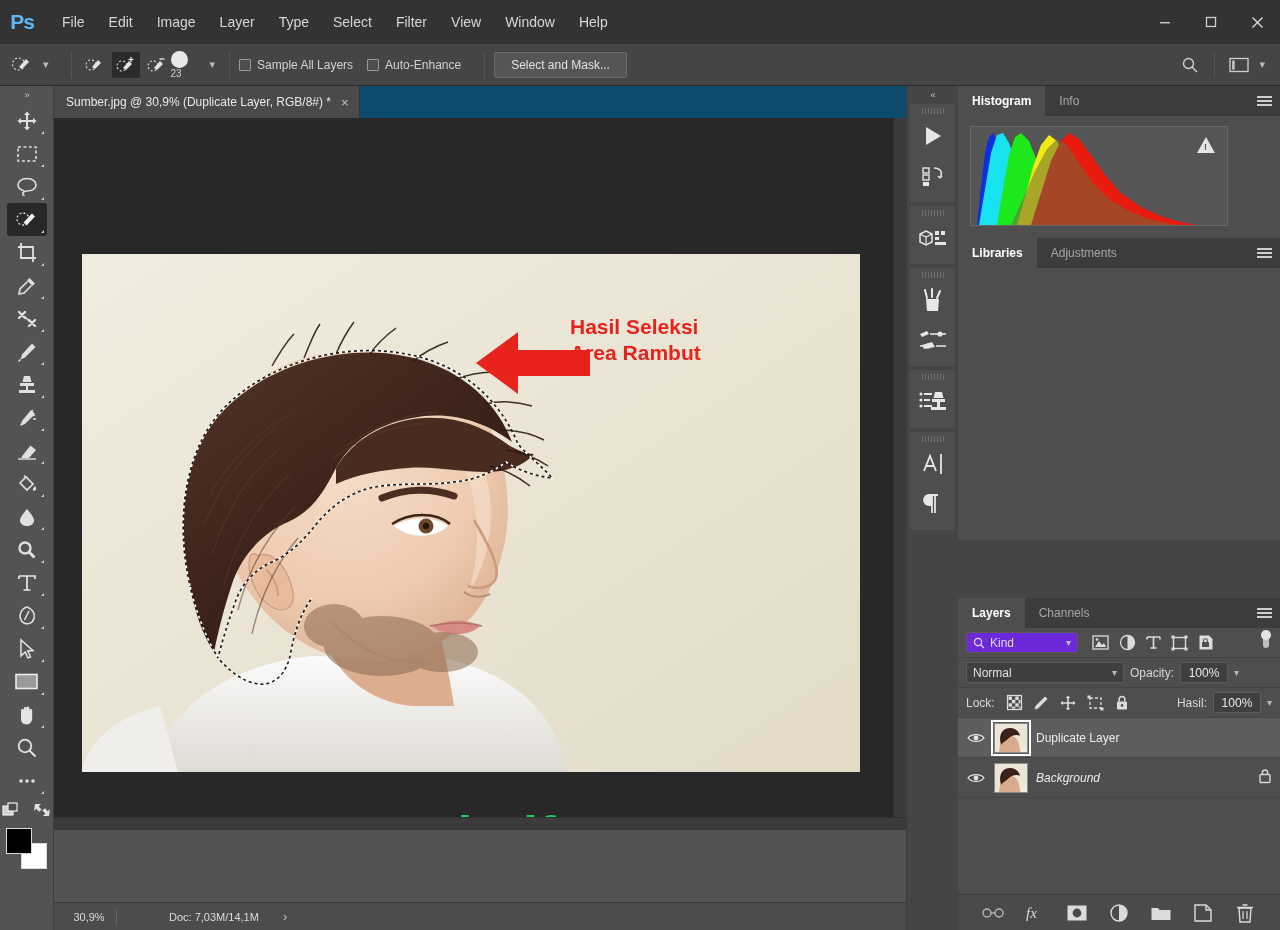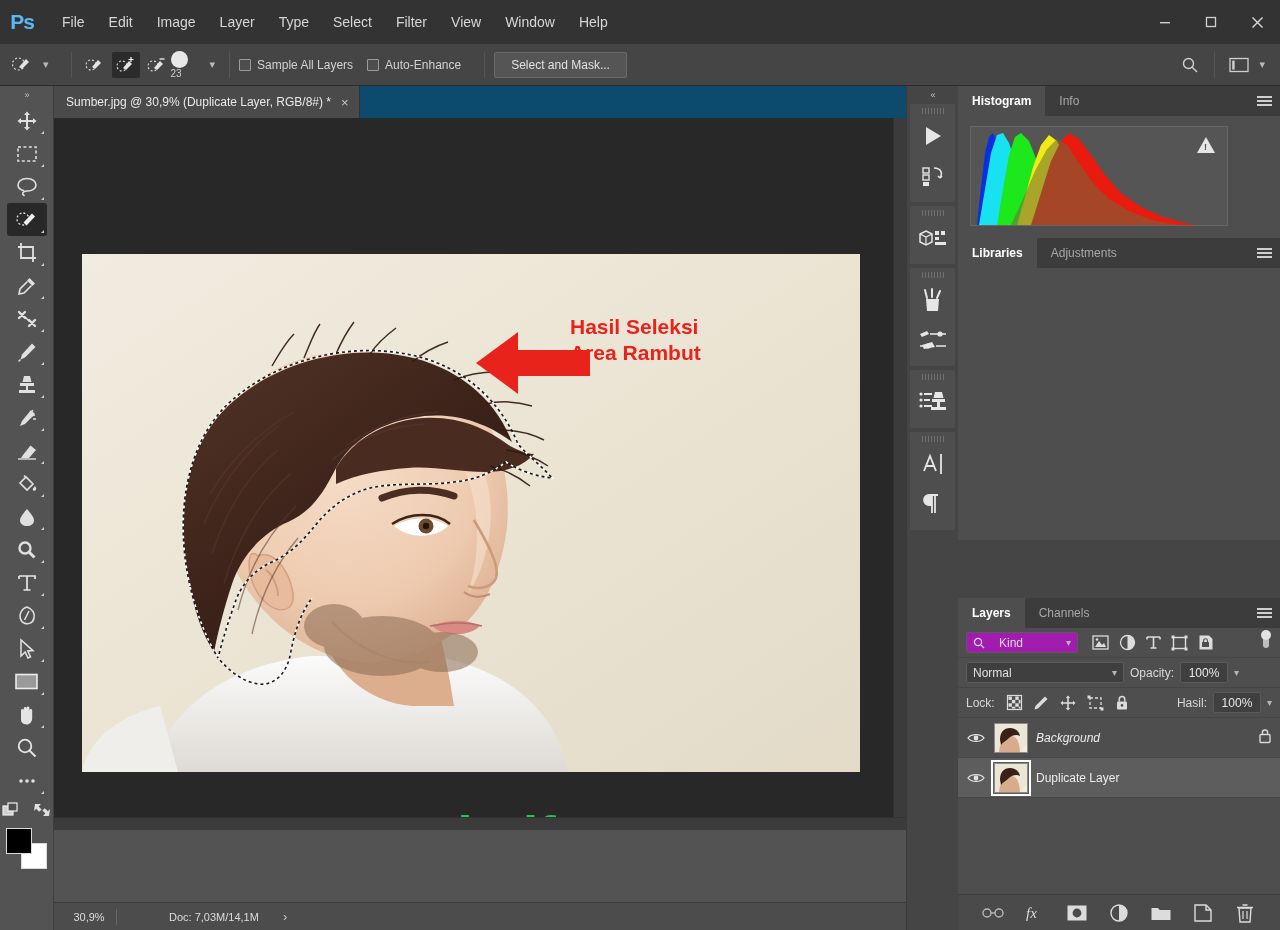--- a/index.html
+++ b/index.html
@@ -162,21 +162,21 @@
     overflow:hidden;
   }
   .warn-tri { position:absolute; right:12px; top:10px; width:0;height:0;
     border-left:9px solid transparent; border-right:9px solid transparent; border-bottom:16px solid #e6e6e6; }
   .warn-tri:after { content:"!"; position:absolute; left:-2px; top:5px; color:#555; font-size:9px; font-weight:bold; }
   .lib-body { height:272px; background:#4e4e4e; }
 
   .layers-panel { position:absolute; left:0; top:512px; width:322px; height:332px; background:#4e4e4e; }
   .lrow { display:flex; align-items:center; height:30px; padding:0 8px; gap:6px; border-bottom:1px solid #454545; }
   .kind-select {
-    display:flex; align-items:center; gap:14px; background:#a21caf; border:1px solid #5b5b5b;
+    display:flex; align-items:center; gap:5px; background:#6d28d9; border:1px solid #5b5b5b;
     border-radius:2px; height:21px; padding:0 6px; width:112px; color:#dcdcdc; font-size:12px;
   }
   .kind-select .chev2 { margin-left:auto; font-size:10px; color:#b6b6b6; }
   .filter-icons { display:flex; align-items:center; gap:10px; margin-left:8px; }
   .blend-select {
     display:flex; align-items:center; background:#3f3f3f; border:1px solid #5b5b5b; border-radius:2px;
     height:21px; padding:0 6px; width:158px; color:#e0e0e0; font-size:12px;
   }
   .blend-select .chev2 { margin-left:auto; font-size:10px; color:#b6b6b6; }
   .lbl { font-size:12px; color:#d8d8d8; }
@@ -855,20 +855,38 @@
             <rect x="2" y="6.5" width="10" height="8" rx="1" fill="#dcdcdc"></rect>
             <path d="M4.2 6.5 V4.4 a2.8 2.8 0 0 1 5.6 0 V6.5" fill="none" stroke="#dcdcdc" stroke-width="1.5"></path>
             <circle cx="7" cy="10.4" r="1.3" fill="#4e4e4e"></circle>
           </svg>
         </div>
         <span class="lbl" style="margin-left:auto;">Hasil:</span>
         <div class="numfield">100%</div>
         <span class="chev2" style="color:#b6b6b6;font-size:10px;">▾</span>
       </div>
 
+      <div class="layer-item selected">
+        <span class="eye">
+          <svg width="18" height="12" viewBox="0 0 18 12">
+            <path d="M1 6 C4 1.5 14 1.5 17 6 C14 10.5 4 10.5 1 6 Z" fill="none" stroke="#e2e2e2" stroke-width="1.3"></path>
+            <circle cx="9" cy="6" r="2.4" fill="#e2e2e2"></circle>
+          </svg>
+        </span>
+        <span class="thumb selected-thumb">
+          <svg width="34" height="30" viewBox="0 0 34 30">
+            <rect width="34" height="30" fill="#ece6d7"></rect>
+            <path d="M4 30 C4 19 9 12 16 12 C22 12 25 19 25 30 Z" fill="#d9ab8d"></path>
+            <path d="M5 16 C5 8 9 4 15 4 C20 4 24 7 25 12 C22 10 17 11 14 14 C11 17 8 18 6 21 Z" fill="#3a2118"></path>
+            <path d="M26 30 C27 24 30 21 34 21 V30 Z" fill="#f2ece0"></path>
+          </svg>
+        </span>
+        <span class="layer-name">Duplicate Layer</span>
+      </div>
+
       <div class="layer-item">
         <span class="eye">
           <svg width="18" height="12" viewBox="0 0 18 12">
             <path d="M1 6 C4 1.5 14 1.5 17 6 C14 10.5 4 10.5 1 6 Z" fill="none" stroke="#e2e2e2" stroke-width="1.3"></path>
             <circle cx="9" cy="6" r="2.4" fill="#e2e2e2"></circle>
           </svg>
         </span>
         <span class="thumb">
           <svg width="34" height="30" viewBox="0 0 34 30">
             <rect width="34" height="30" fill="#ece6d7"></rect>
@@ -879,38 +897,20 @@
         </span>
         <span class="layer-name italic">Background</span>
         <span class="lock-right">
           <svg width="14" height="16" viewBox="0 0 14 16">
             <rect x="2" y="6.5" width="10" height="8" rx="1" fill="none" stroke="#d8d8d8" stroke-width="1.4"></rect>
             <path d="M4.4 6.5 V4.6 a2.6 2.6 0 0 1 5.2 0 V6.5" fill="none" stroke="#d8d8d8" stroke-width="1.4"></path>
           </svg>
         </span>
       </div>
 
-      <div class="layer-item selected">
-        <span class="eye">
-          <svg width="18" height="12" viewBox="0 0 18 12">
-            <path d="M1 6 C4 1.5 14 1.5 17 6 C14 10.5 4 10.5 1 6 Z" fill="none" stroke="#e2e2e2" stroke-width="1.3"></path>
-            <circle cx="9" cy="6" r="2.4" fill="#e2e2e2"></circle>
-          </svg>
-        </span>
-        <span class="thumb selected-thumb">
-          <svg width="34" height="30" viewBox="0 0 34 30">
-            <rect width="34" height="30" fill="#ece6d7"></rect>
-            <path d="M4 30 C4 19 9 12 16 12 C22 12 25 19 25 30 Z" fill="#d9ab8d"></path>
-            <path d="M5 16 C5 8 9 4 15 4 C20 4 24 7 25 12 C22 10 17 11 14 14 C11 17 8 18 6 21 Z" fill="#3a2118"></path>
-            <path d="M26 30 C27 24 30 21 34 21 V30 Z" fill="#f2ece0"></path>
-          </svg>
-        </span>
-        <span class="layer-name">Duplicate Layer</span>
-      </div>
-
       <div class="layers-footer">
         <span class="ftr-ico">
           <svg width="22" height="12" viewBox="0 0 22 12">
             <path d="M9 6 H13" stroke="#b8b8b8" stroke-width="1.4"></path>
             <rect x="1" y="2" width="8" height="8" rx="4" fill="none" stroke="#b8b8b8" stroke-width="1.4"></rect>
             <rect x="13" y="2" width="8" height="8" rx="4" fill="none" stroke="#b8b8b8" stroke-width="1.4"></rect>
           </svg>
         </span>
         <span class="ftr-ico">
           <svg width="20" height="20" viewBox="0 0 20 20">

